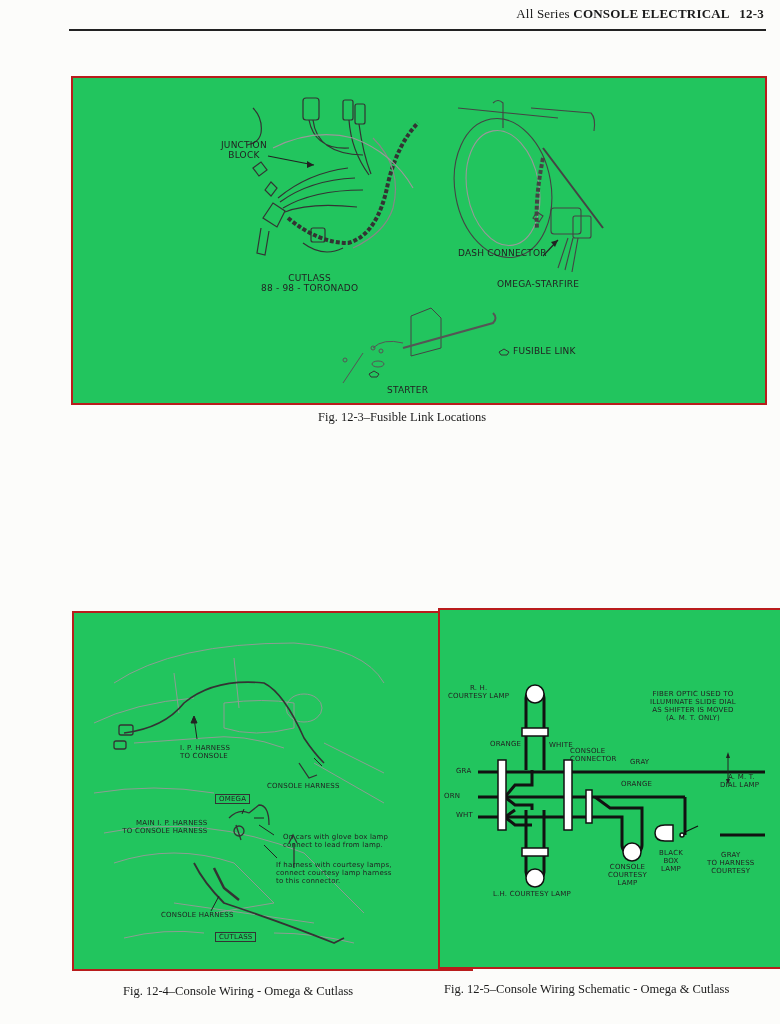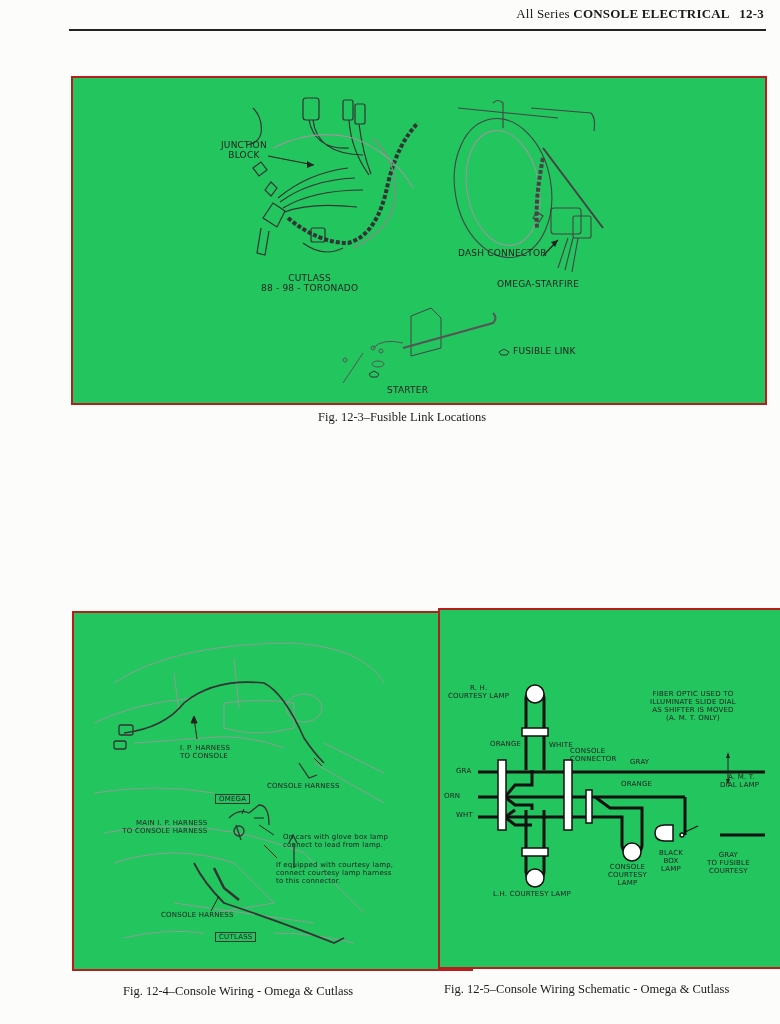--- a/index.html
+++ b/index.html
@@ -141,21 +141,21 @@
   <div class="label small boxed" style="left:141px; top:181px;">OMEGA</div>
   <div class="label small" style="left:48px; top:206px; text-align:right;">
     <div style="padding-left:14px;">MAIN I. P. HARNESS</div>
     <div style="margin-left:-2px;text-align:right;">TO CONSOLE HARNESS</div>
   </div>
   <div class="label small" style="left:209px; top:220px;">
     <div>On cars with glove box lamp</div>
     <div>connect to lead from lamp.</div>
   </div>
   <div class="label small" style="left:202px; top:248px;">
-    <div>If equipped with courtesy lamp,</div>
+    <div>If harness with courtesy lamps,</div>
     <div>connect courtesy lamp harness</div>
     <div>to this connector.</div>
   </div>
   <div class="label small" style="left:87px; top:298px;">CONSOLE HARNESS</div>
   <div class="label small boxed" style="left:141px; top:319px;">CUTLASS</div>
 </div>
 <div class="caption" style="left:123px; top:984px;">Fig. 12-4–Console Wiring - Omega &amp; Cutlass</div>
 
 <div class="panel" style="left:438px; top:608px; width:364px; height:361px;">
   <svg width="325" height="357">
@@ -231,21 +231,21 @@
   <div class="label small" style="left:16px; top:157px;">GRA</div>
   <div class="label small" style="left:4px; top:182px;">ORN</div>
   <div class="label small" style="left:16px; top:201px;">WHT</div>
   <div class="label small c" style="left:219px; top:239px;">
     <div>BLACK</div>
     <div>BOX</div>
     <div>LAMP</div>
   </div>
   <div class="label small c" style="left:267px; top:241px;">
     <div>GRAY</div>
-    <div>TO FUSIBLE</div>
+    <div>TO HARNESS</div>
     <div>COURTESY</div>
   </div>
   <div class="label small c" style="left:168px; top:253px;">
     <div>CONSOLE</div>
     <div>COURTESY</div>
     <div>LAMP</div>
   </div>
   <div class="label small" style="left:53px; top:280px;">L.H. COURTESY LAMP</div>
 </div>
 <div class="caption" style="left:444px; top:982px;text-align:center;">Fig. 12-5–Console Wiring Schematic - Omega &amp; Cutlass</div>

